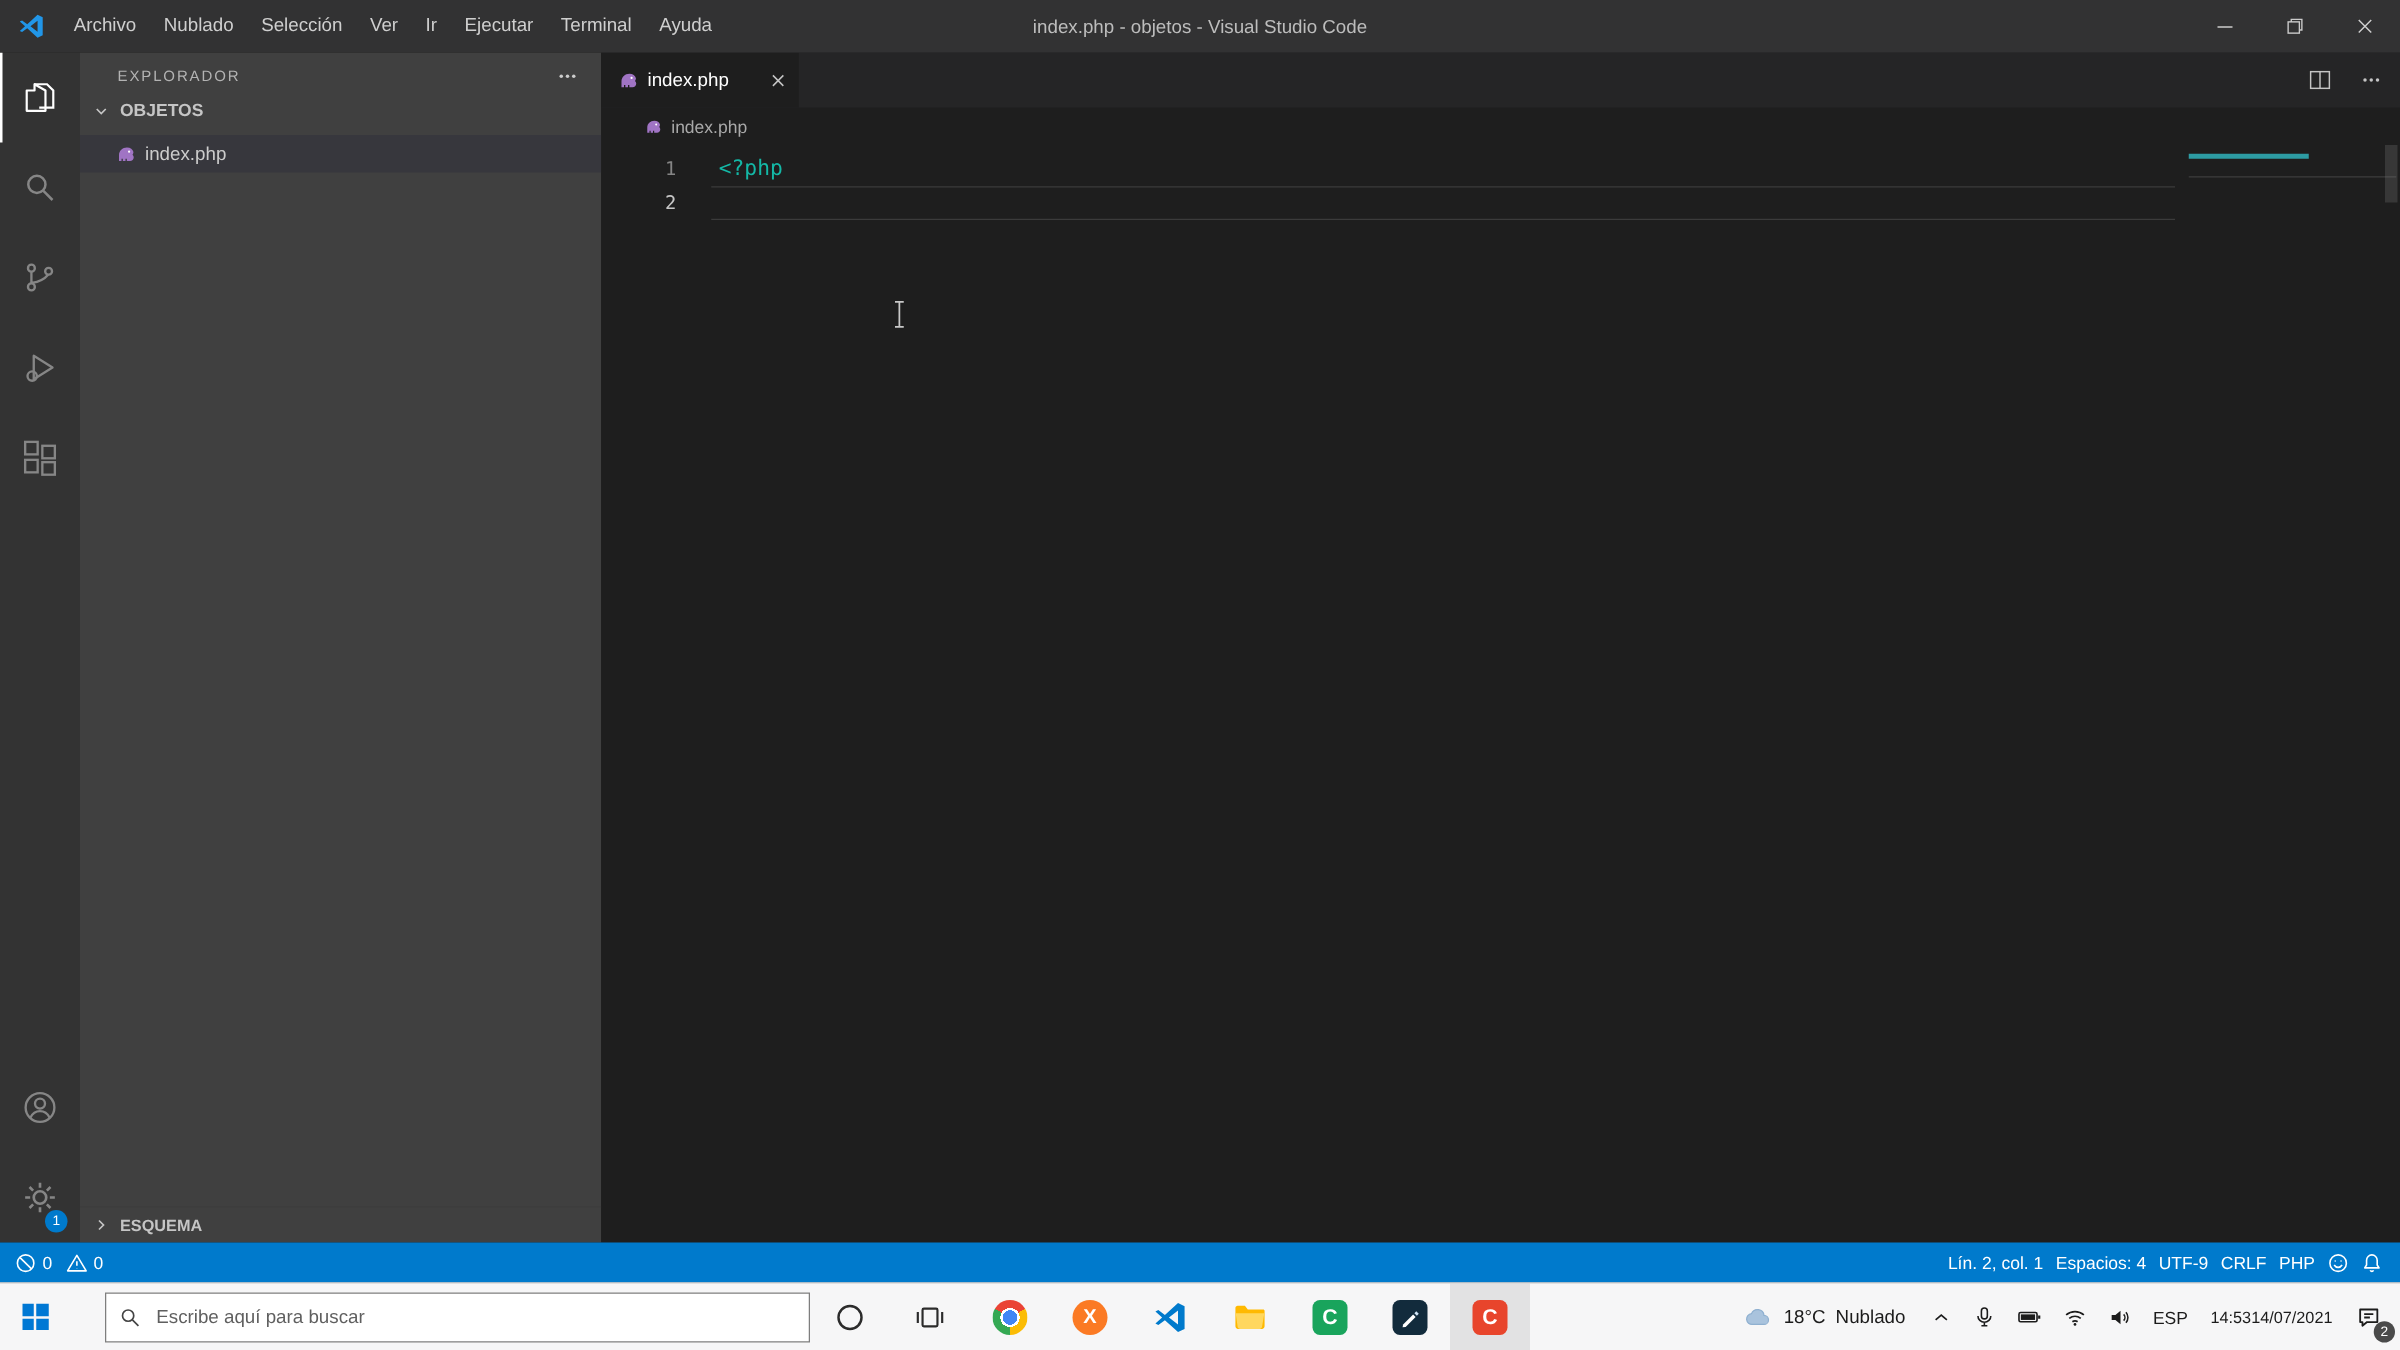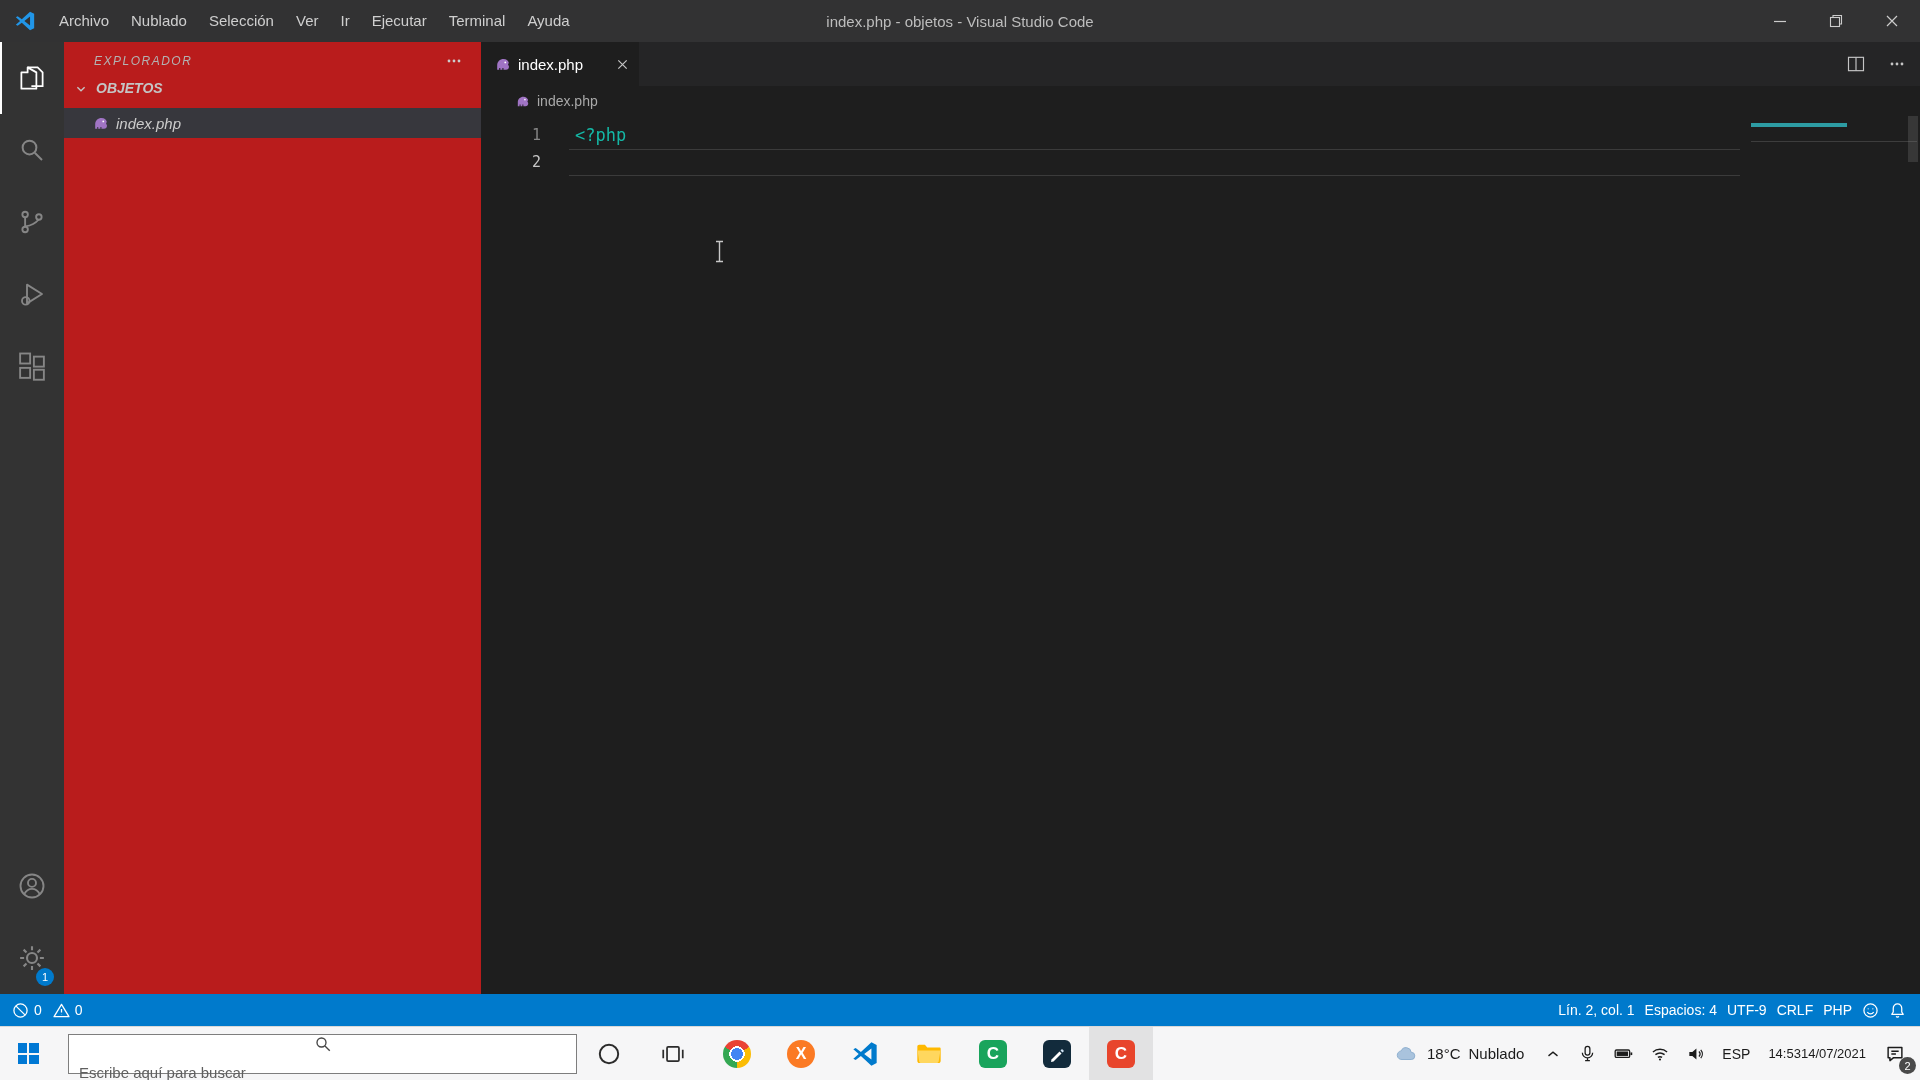--- a/index.html
+++ b/index.html
@@ -22,21 +22,21 @@
   
   .activitybar{width:64px;background:#333333;display:flex;flex-direction:column;align-items:center;flex:0 0 auto;}
   .act-item{width:64px;height:72px;display:flex;align-items:center;justify-content:center;color:#868686;position:relative;}
   .act-item.active{color:#ffffff;}
   .act-item.active::before{content:"";position:absolute;left:0;top:0;bottom:0;width:2px;background:#ffffff;}
   .act-spacer{margin-top:auto;}
   .settings-badge{position:absolute;right:10px;bottom:8px;min-width:18px;height:18px;border-radius:9px;
                   background:#007acc;color:#fff;font-size:11px;display:flex;align-items:center;justify-content:center;}
 
   
-  .sidebar{width:417px;background:#b91c1c;position:relative;color:#cccccc;flex:0 0 auto;font-style:italic;}
+  .sidebar{width:417px;background:#404040;position:relative;color:#cccccc;flex:0 0 auto;}
   .sidebar-header{height:38px;display:flex;align-items:center;padding:0 18px 0 30px;}
   .sidebar-header .label{font-size:12px;letter-spacing:1.5px;color:#b3b3b3;}
   .sidebar-header .spacer{flex:1;}
   .section-row{height:28px;display:flex;padding-left:8px;gap:6px;
                font-weight:bold;font-size:14px;color:#c5c5c5;}
   .file-row{height:30px;display:flex;align-items:center;padding-left:28px;gap:7px;
             background:#37373d;font-size:15px;color:#cccccc;}
   .outline-row{position:absolute;left:0;right:0;bottom:0;height:28px;border-top:1px solid #3c3c3c;
                display:flex;align-items:center;padding-left:8px;gap:6px;font-weight:bold;font-size:13px;color:#c5c5c5;}
 
@@ -68,22 +68,22 @@
   .sb-left{display:flex;align-items:center;gap:14px;}
   .sb-item{display:flex;align-items:center;gap:5px;white-space:nowrap;}
   .sb-right{margin-left:auto;display:flex;align-items:center;gap:10px;}
 
   
   .taskbar{position:absolute;left:0;right:0;bottom:0;height:54px;background:#f6f6f7;border-top:1px solid #d9d9d9;
            display:flex;align-items:center;color:#1b1b1b;box-sizing:border-box;z-index:5;}
   .tb-start{width:56px;height:100%;display:flex;align-items:center;justify-content:center;}
   .winlogo{width:21px;height:21px;display:grid;grid-template-columns:1fr 1fr;grid-template-rows:1fr 1fr;gap:2px;}
   .winlogo span{background:#0078d4;}
-  .tb-search{width:509px;height:40px;background:#ffffff;border:1px solid #7e7e7e;display:flex;align-items:center;
-             padding:0 10px;gap:10px;box-sizing:border-box;margin-left:12px;flex-direction:column;}
+  .tb-search{width:564px;height:40px;background:#ffffff;border:1px solid #7e7e7e;display:flex;align-items:center;
+             padding:0 10px;gap:10px;box-sizing:border-box;margin-left:28px;}
   .tb-search input{border:none;outline:none;font-size:15px;color:#333;width:100%;background:transparent;
                    font-family:"Liberation Sans",sans-serif;}
   .tb-search input::placeholder{color:#5f5f5f;opacity:1;}
   .tb-btn{width:64px;height:100%;display:flex;align-items:center;justify-content:center;position:relative;}
   .tb-btn.active-app{background:rgba(0,0,0,0.08);}
   .appsq{width:28px;height:28px;border-radius:6px;color:#fff;font-weight:bold;font-size:17px;
          display:flex;align-items:center;justify-content:center;font-family:"Liberation Sans",sans-serif;}
   .xampp{width:28px;height:28px;border-radius:50%;background:#fb7a24;color:#fff;font-weight:bold;font-size:16px;
          display:flex;align-items:center;justify-content:center;}
   .chrome{width:28px;height:28px;border-radius:50%;
@@ -226,20 +226,28 @@
         <span>OBJETOS</span>
       </div>
       <div class="file-row">
         <span>
           <svg width="17" height="17" viewBox="0 0 16 16">
               <path fill="#a074c4" d="M13.9 6.2c-.5-2-2.3-3.4-4.9-3.4C5.6 2.8 3 5.3 3 8.6V13h1.9v-1.8h1V13h2v-1.8h1V13h2.4c1.6 0 2.8-1.2 2.8-2.8 0-.8-.3-1.5-.9-2 .4-.6.6-1.3.7-2z"></path>
               <circle cx="10.6" cy="6" r=".85" fill="#ffffff"></circle>
             </svg>
         </span>
         <span>index.php</span>
+      </div>
+      <div class="outline-row">
+        <span>
+          <svg width="18" height="18" viewBox="0 0 20 20" fill="none" stroke="#c5c5c5" stroke-width="1.5">
+              <path d="M8 6l4 4-4 4"></path>
+            </svg>
+        </span>
+        <span>ESQUEMA</span>
       </div>
     </div>
 
     <div class="editor">
       <div class="tabbar">
         <div class="tab">
           <span>
             <svg width="17" height="17" viewBox="0 0 16 16">
                 <path fill="#a074c4" d="M13.9 6.2c-.5-2-2.3-3.4-4.9-3.4C5.6 2.8 3 5.3 3 8.6V13h1.9v-1.8h1V13h2v-1.8h1V13h2.4c1.6 0 2.8-1.2 2.8-2.8 0-.8-.3-1.5-.9-2 .4-.6.6-1.3.7-2z"></path>
                 <circle cx="10.6" cy="6" r=".85" fill="#ffffff"></circle>

